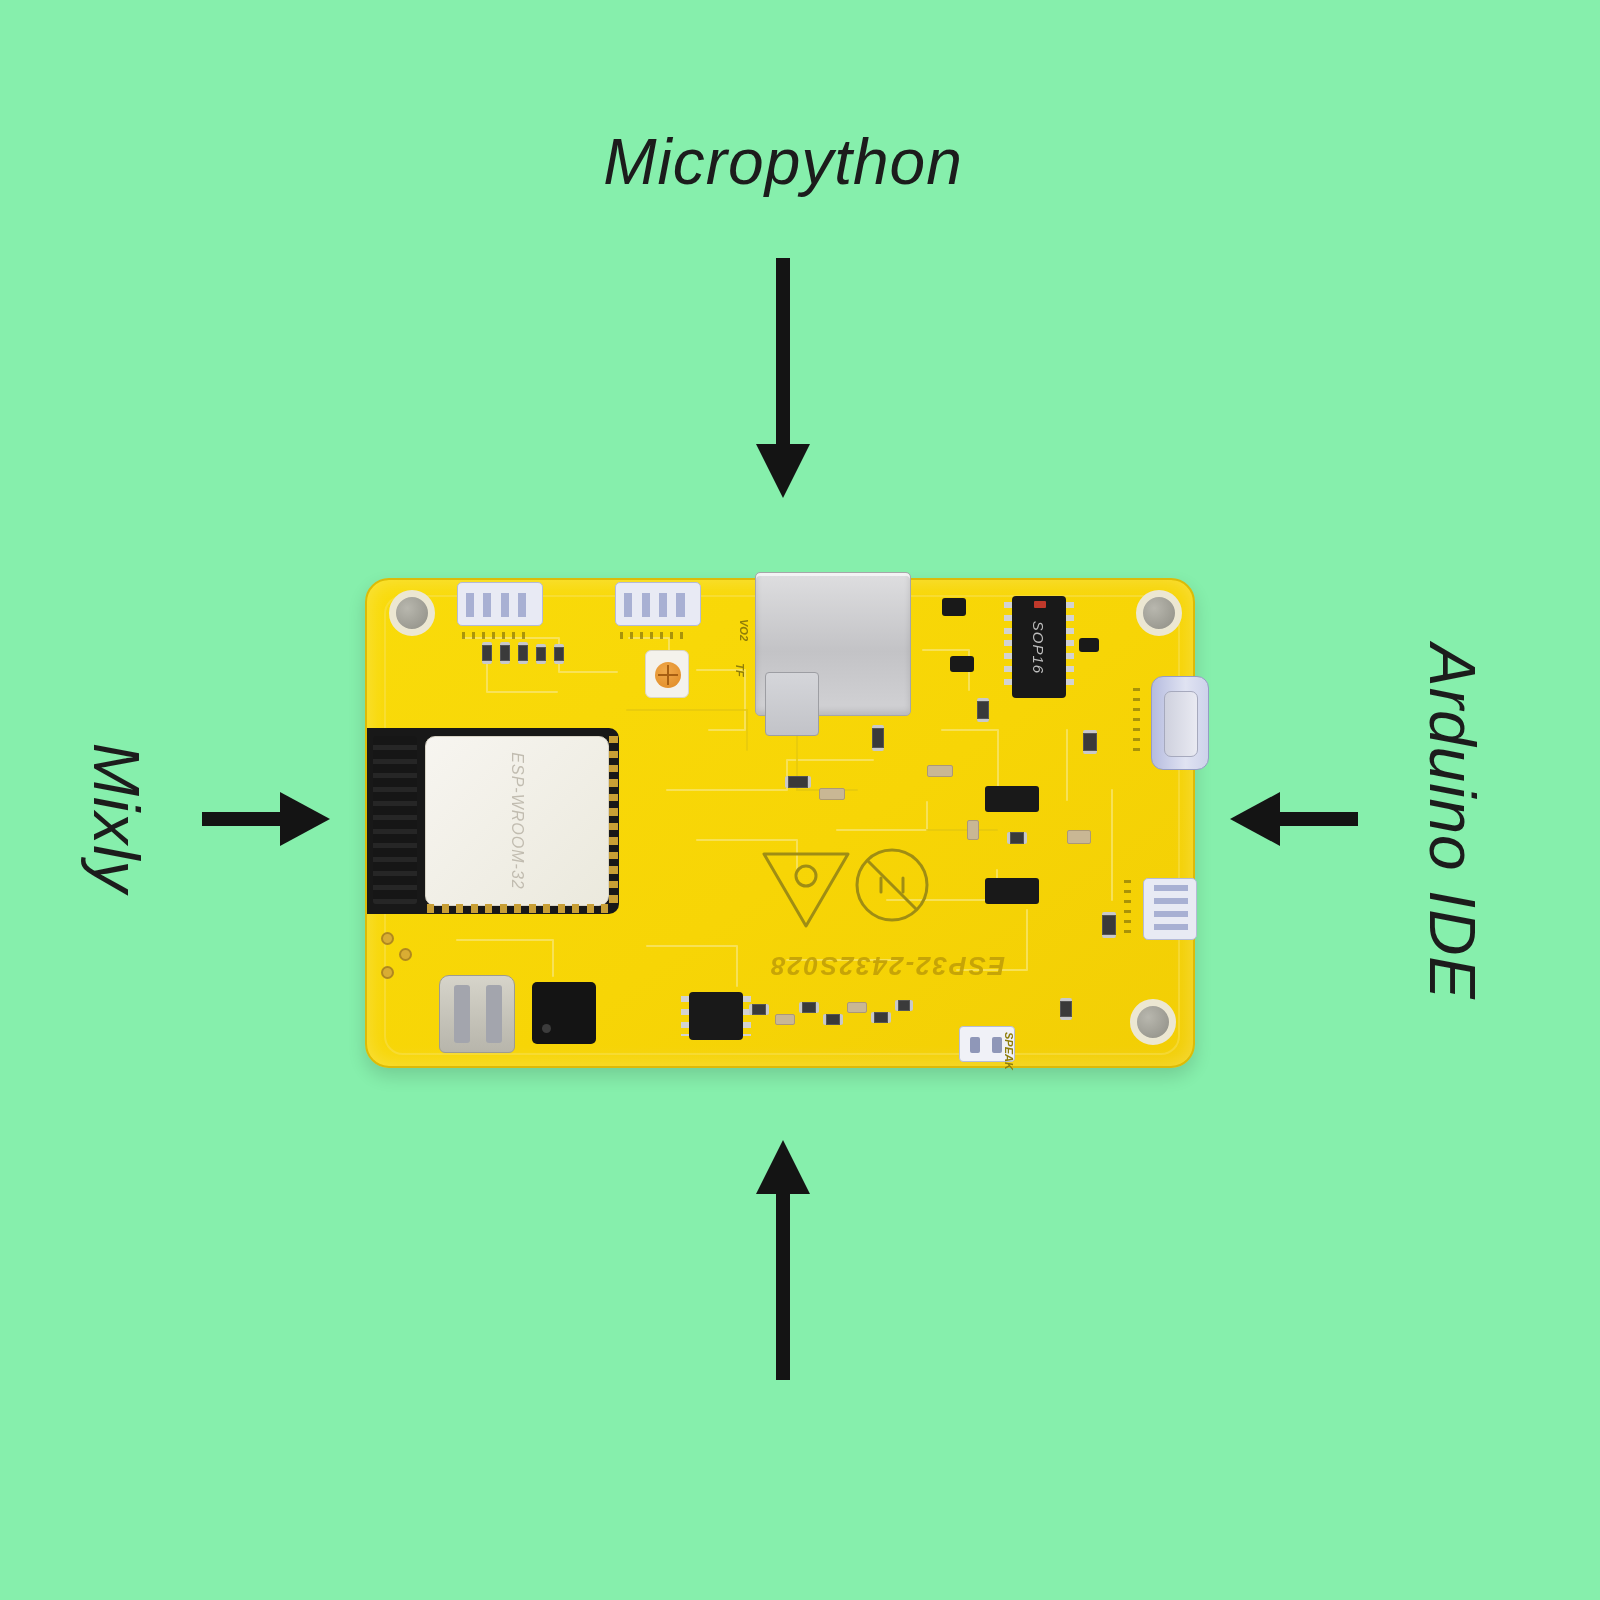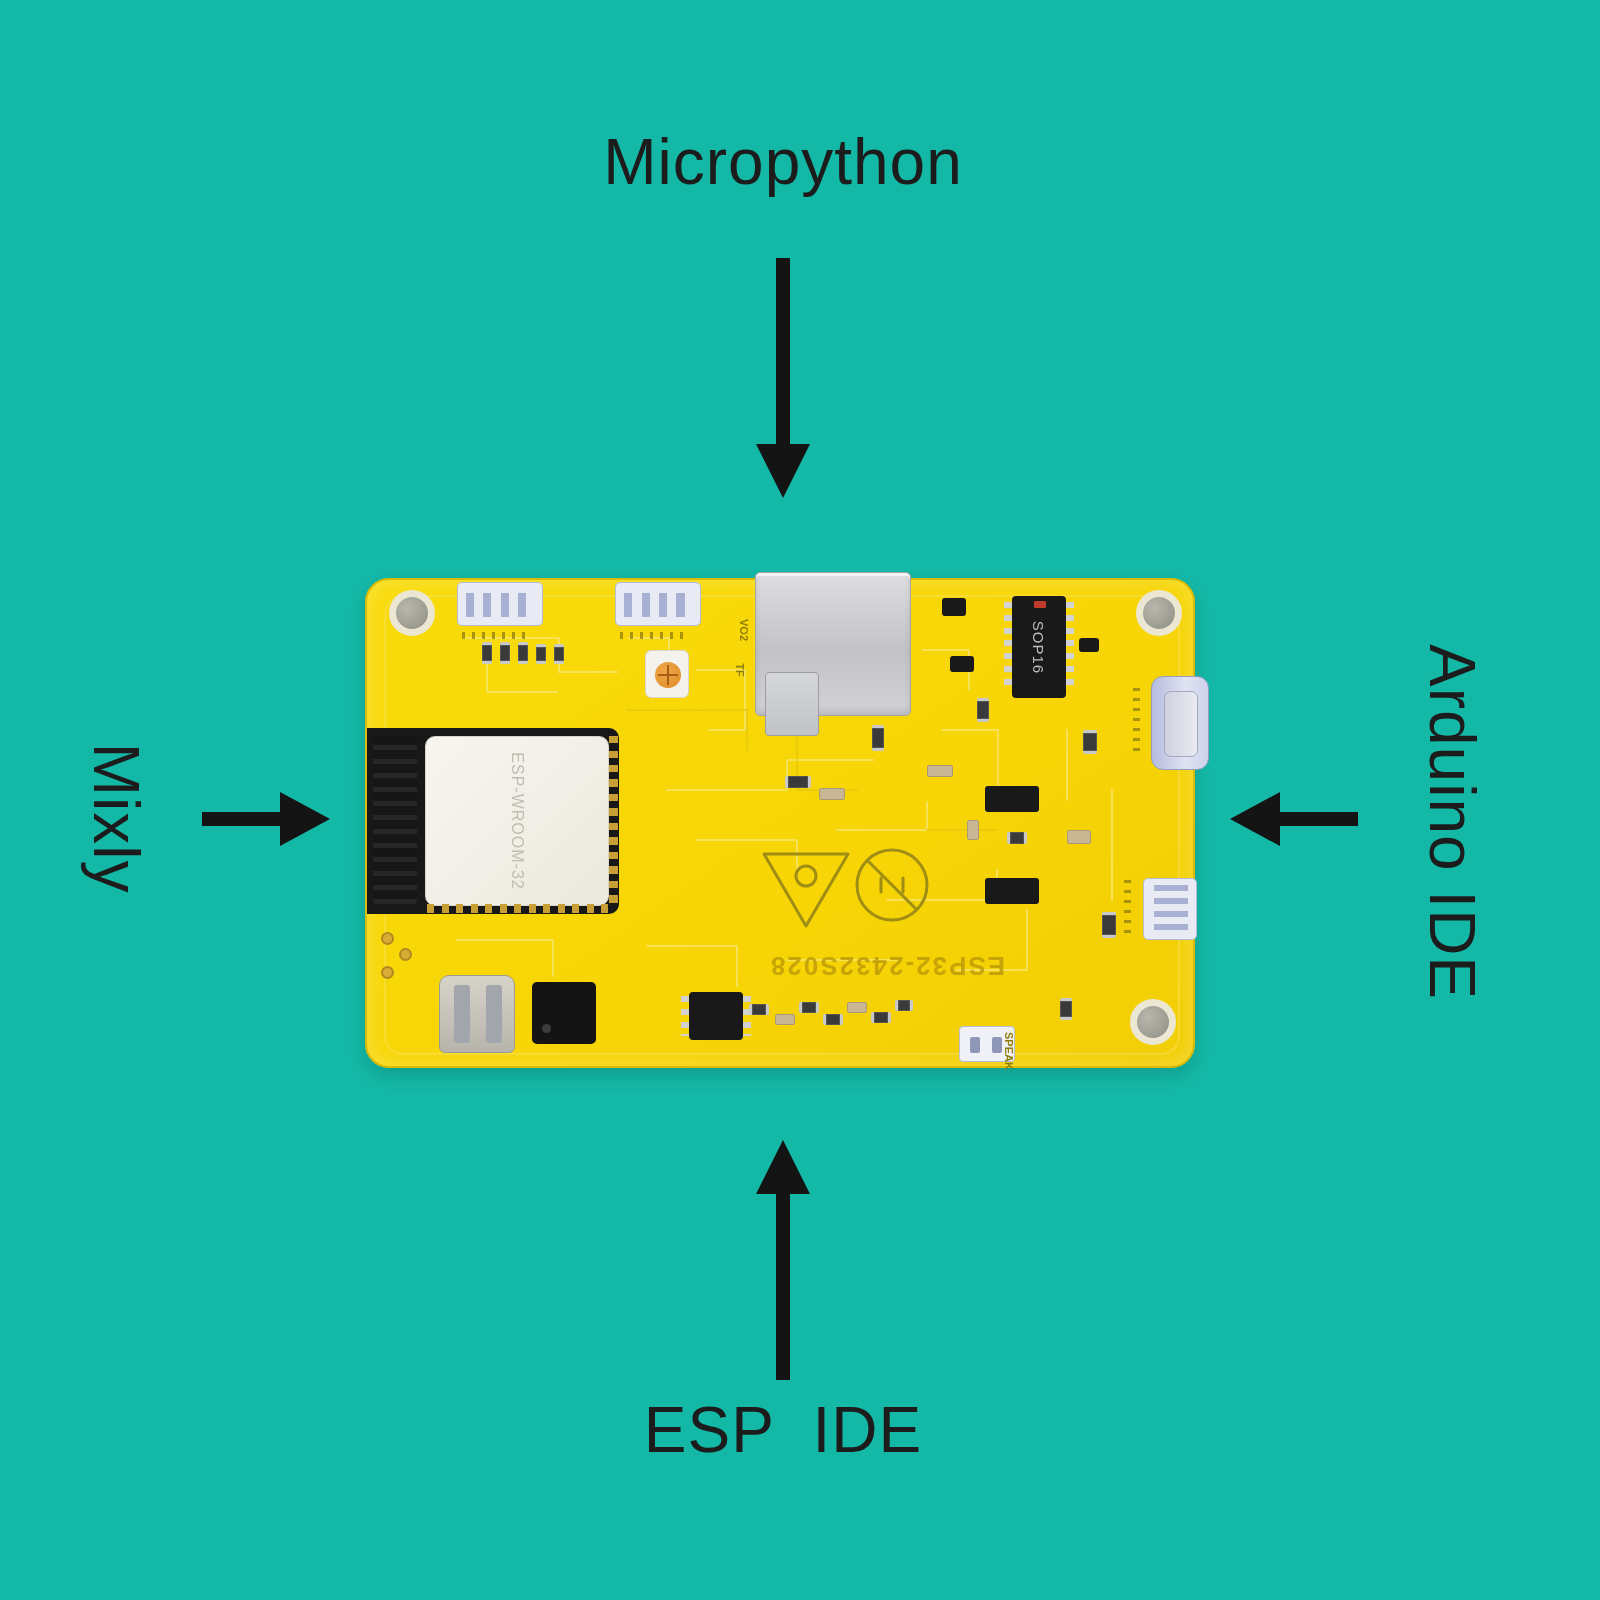--- a/index.html
+++ b/index.html
@@ -1,18 +1,18 @@
 <!DOCTYPE html>
 <html><head>
 <meta charset="utf-8">
 <style>
   * { box-sizing: border-box; margin: 0; padding: 0; }
   html, body { width: 1600px; height: 1600px; background: #ffffff; }
   body { font-family: "Liberation Sans", sans-serif; }
-  .canvas { position: relative; width: 1600px; height: 1600px; background: #14b8a6; overflow: hidden; }
+  .canvas { position: relative; width: 1600px; height: 1600px; background: #86efac; overflow: hidden; font-style: italic; }
   .abs { position: absolute; }
 
   
   .lbl { position: absolute; font-size: 64px; font-weight: 500; color: #1c1c1c; white-space: nowrap; letter-spacing: 1px; }
   .lbl-top    { left: 783px; top: 162px;  transform: translate(-50%,-50%); }
   .lbl-left   { left: 116px; top: 818px;  transform: translate(-50%,-50%) rotate(90deg); }
   .lbl-right  { left: 1452px; top: 822px; transform: translate(-50%,-50%) rotate(90deg); }
   .lbl-bottom { left: 783px; top: 1430px; transform: translate(-50%,-50%); word-spacing: 20px; }
 
   .arrow { position: absolute; }
@@ -117,21 +117,20 @@
   .redmark { position: absolute; background: #c0392b; border-radius: 1px; }
 </style>
 </head>
 <body>
 
 <div class="canvas">
 
   <div class="lbl lbl-top">Micropython</div>
   <div class="lbl lbl-left">Mixly</div>
   <div class="lbl lbl-right">Arduino IDE</div>
-  <div class="lbl lbl-bottom">ESP IDE</div>
 
   <div class="arrow" style="left:754px; top:258px;">
     <svg width="58" height="240" viewBox="0 0 58 240">
         <rect x="22" y="0" width="14" height="190"></rect>
         <polygon points="2,186 56,186 29,240"></polygon>
       </svg>
   </div>
   <div class="arrow" style="left:202px; top:790px;">
     <svg width="130" height="58" viewBox="0 0 130 58">
         <rect x="0" y="22" width="82" height="14"></rect>

